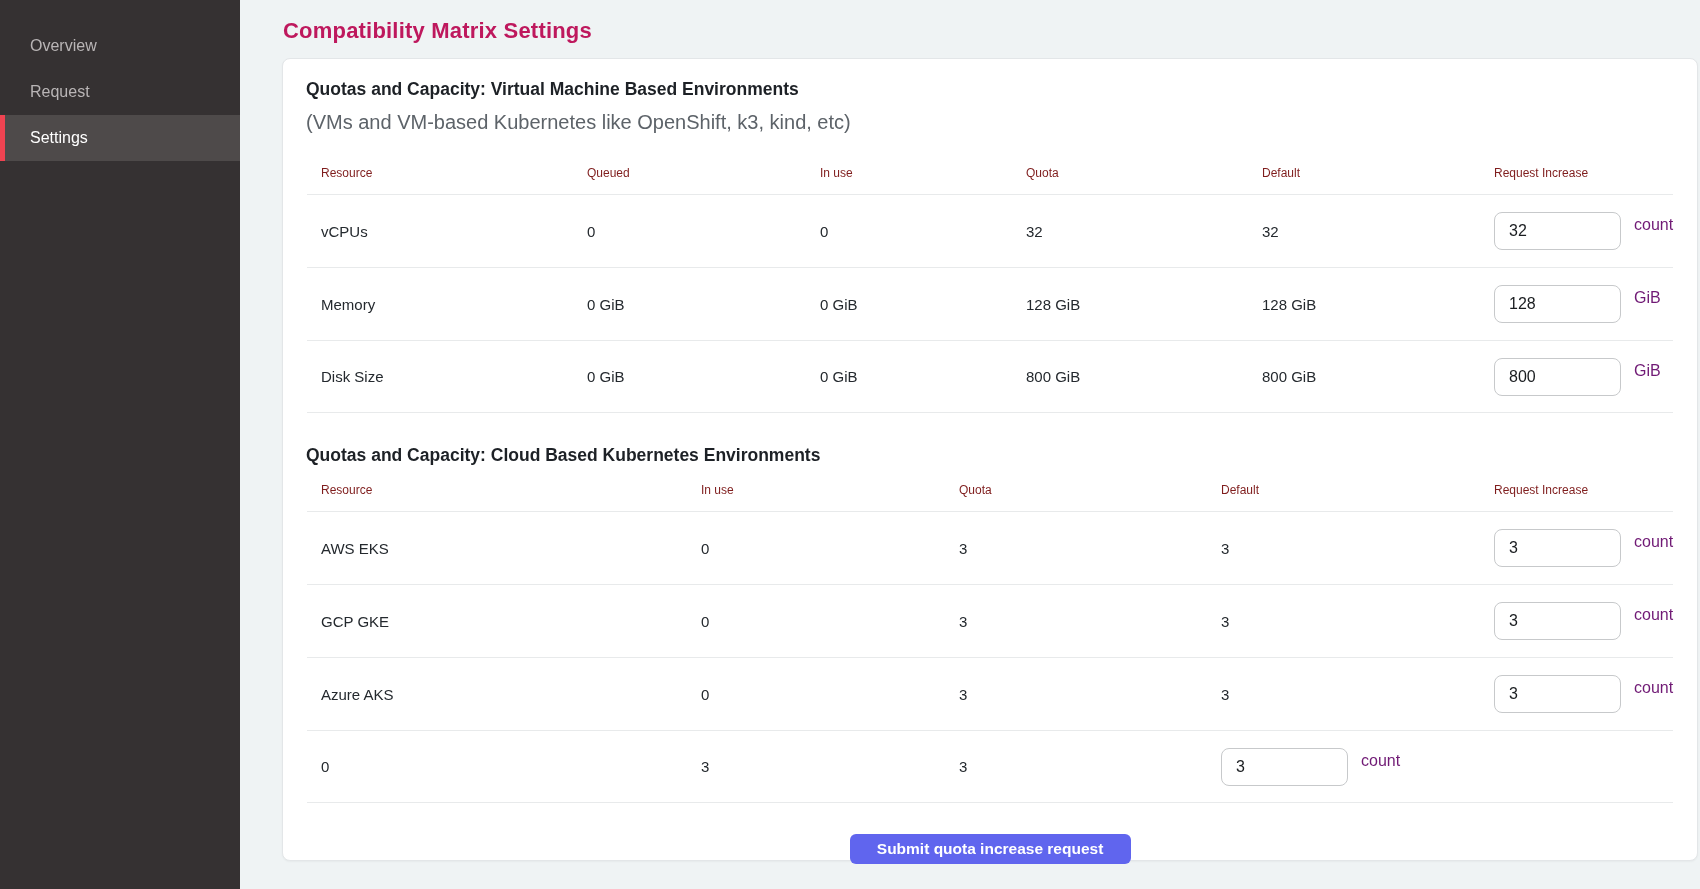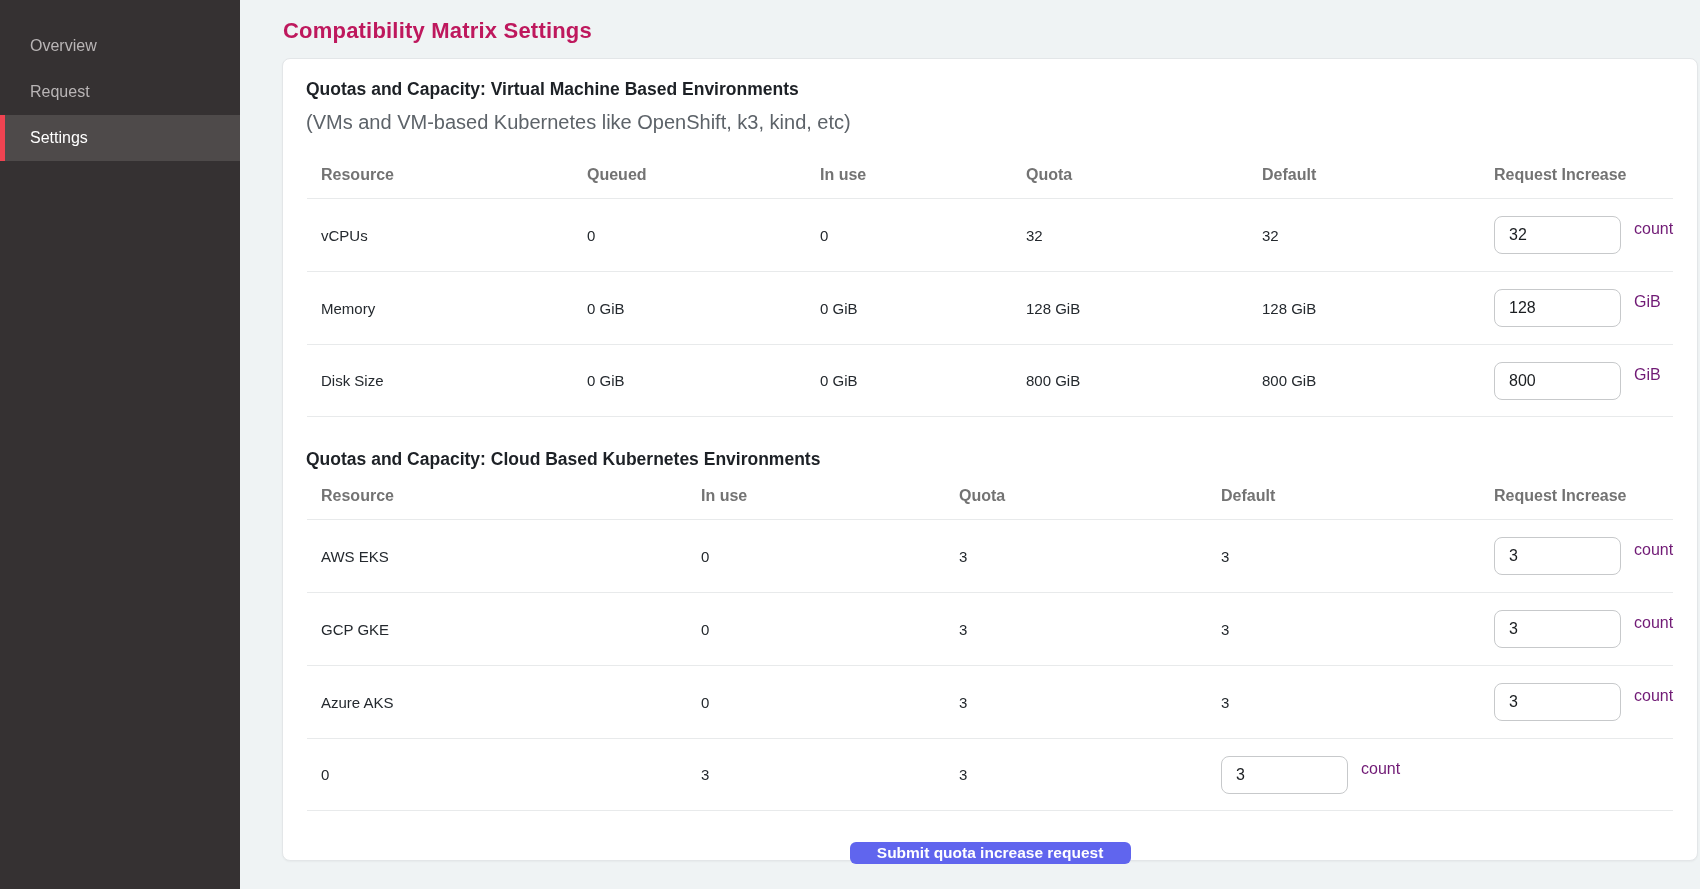--- a/index.html
+++ b/index.html
@@ -69,21 +69,21 @@
   .section-head{display:flex;align-items:baseline;gap:10px;margin-left:-1px;flex-direction:column;}
   .section-title{font-size:17.5px;font-weight:700;color:#1d2126;line-height:24px;}
   .section-subtitle{font-size:20px;color:var(--text-sub);}
 
   
   .table{width:100%;}
   .trow{display:grid;align-items:center;}
   .vm-table .trow{grid-template-columns:266px 233px 206px 236px 232px 1fr;}
   .cloud-table .trow{grid-template-columns:380px 258px 262px 273px 1fr;}
   .trow.head .cell{
-    font-size:16px;font-weight:700;color:#737373;
+    font-size:12px;font-weight:400;color:#7f1d1d;
     padding:32px 0 14px 14px;
   }
   .cloud-table .trow.head .cell{padding-top:16px;}
   .trow.body{height:73px;border-top:1px solid var(--row-border);}
   .trow.body:last-child{border-bottom:1px solid var(--row-border);}
   .cell{padding-left:14px;font-size:15px;color:var(--text-mid);}
   .req-cell{display:flex;align-items:center;}
   .qty-input{
     width:127px;height:38px;
     border:1px solid #c7c9cb;
@@ -105,21 +105,21 @@
   
   .button-row{display:flex;justify-content:center;padding-top:31px;}
   .submit-btn{
     background:var(--button);
     color:#ffffff;
     border:none;
     border-radius:6px;
     font-family:"Liberation Sans", sans-serif;
     font-size:15.5px;
     font-weight:700;
-    height:22px;
+    height:30px;
     padding:0 24px;
     width:281px;
     cursor:pointer;
   }
 </style>
 </head>
 <body>
 
 <div class="app">
 

